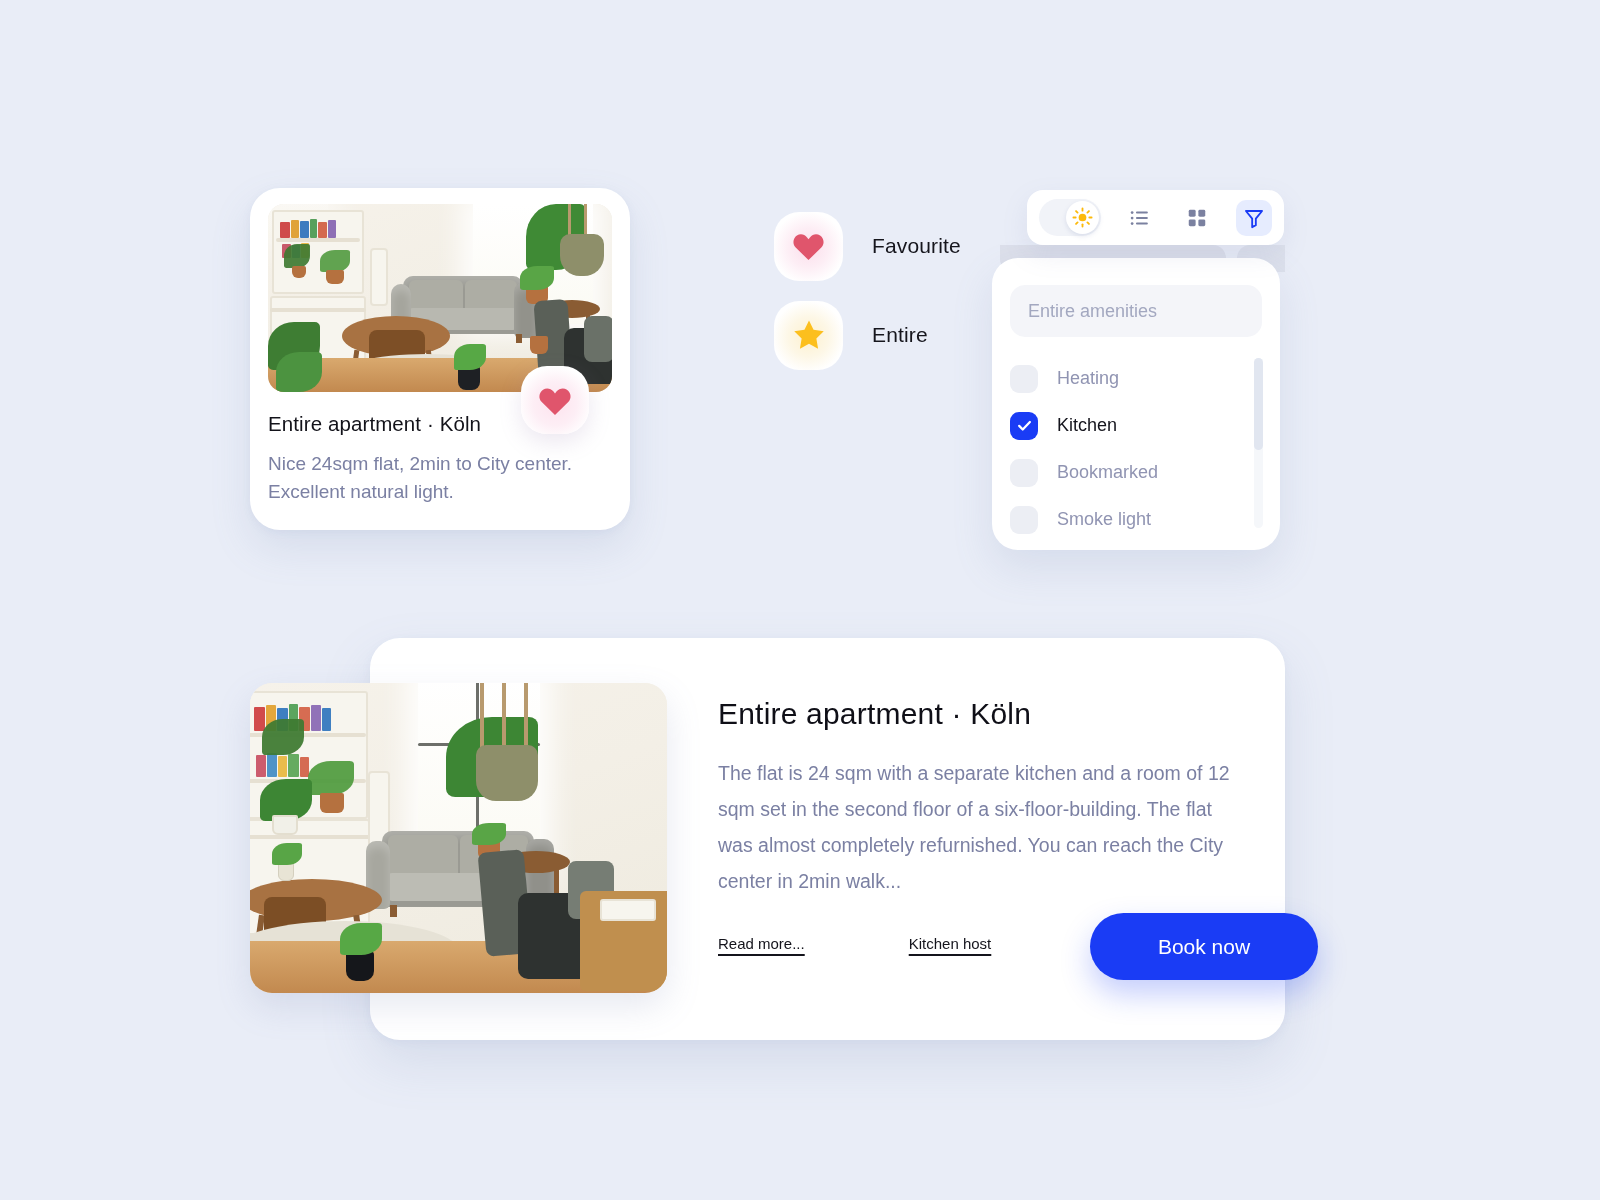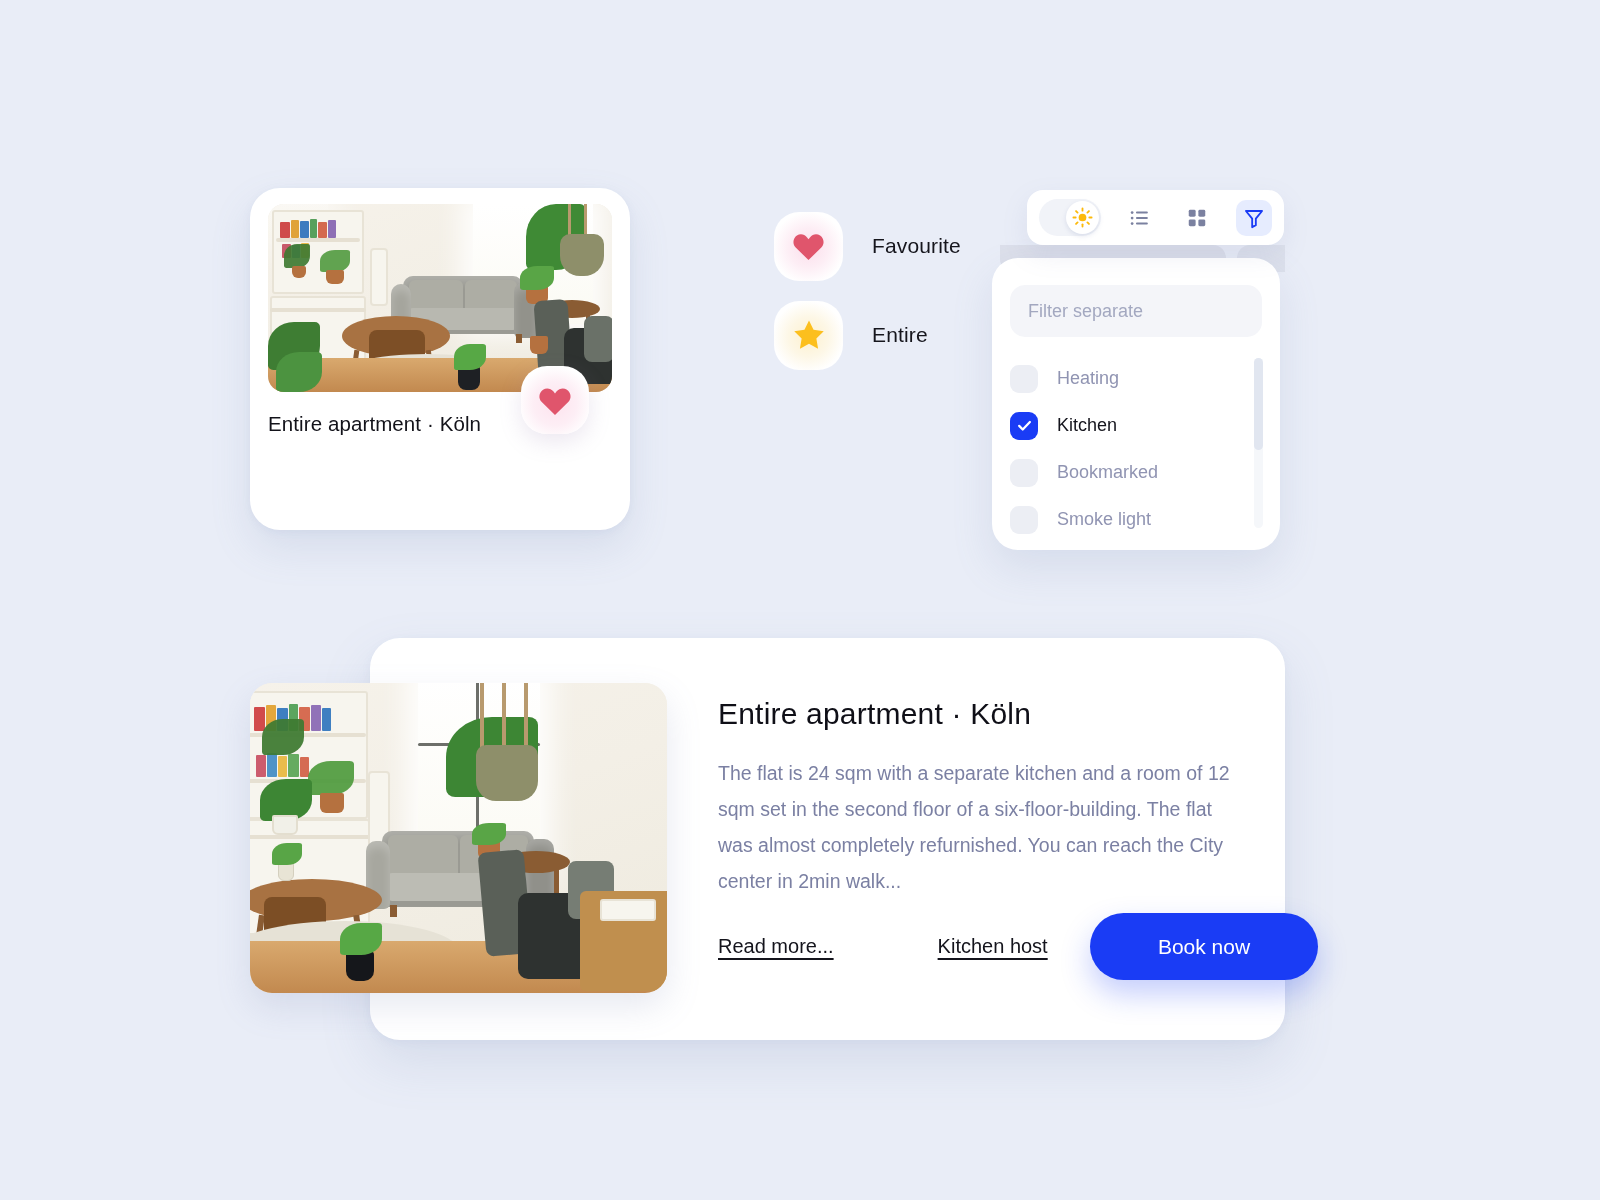--- a/index.html
+++ b/index.html
@@ -154,21 +154,21 @@
   }
   .detail-desc {
     margin-top: 24px; font-size: 19.5px; line-height: 1.85;
     color: #7b80a3; width: 512px;
   }
   .detail-actions {
     position: absolute; left: 718px; top: 935px;
     display: flex; align-items: center;
   }
   .link-action {
-    font-size: 20px; color: #14141c;
+    font-size: 15px; color: #14141c;
     text-decoration: underline; text-underline-offset: 5px;
     text-decoration-thickness: 1.6px; white-space: nowrap;
     cursor: pointer;
   }
   .link-gap { width: 104px; }
   .book-btn {
     position: absolute; left: 1090px; top: 913px;
     width: 228px; height: 67px; border-radius: 34px;
     background: #1a3cf5; color: #ffffff;
     display: flex; align-items: center; justify-content: center;
@@ -289,20 +289,21 @@
 
         <div class="dark-sofa" style="left:268px;top:96px;width:34px;height:74px;transform:rotate(-4deg);"></div>
         <div class="chair-dark" style="left:296px;top:124px;width:56px;height:56px;"></div>
         <div class="dark-sofa" style="left:316px;top:112px;width:30px;height:46px;background:#6a7168;"></div>
         <div class="pot" style="left:262px;top:132px;width:18px;height:18px;"></div>
       </div>
     </div>
 
     <div class="property-card-text">
       <div class="pc-title">Entire apartment · Köln</div>
+      <div class="pc-desc">Nice 24sqm flat, 2min to City center. Excellent natural light.</div>
     </div>
 
     <div class="fav-badge">
       <svg width="34" height="31" viewBox="0 0 24 22">
         <path d="M12 21.3 2.6 12.1C.1 9.6.5 5.3 3.5 3.3c2.4-1.6 5.6-1 7.3 1.2l1.2 1.5 1.2-1.5c1.7-2.2 4.9-2.8 7.3-1.2 3 2 3.4 6.3.9 8.8L12 21.3z" fill="#e0556c"></path>
       </svg>
     </div>
   </div>
 
   <div class="icon-list">
@@ -381,21 +382,21 @@
 
     <div class="tb-btn active">
       <svg width="22" height="22" viewBox="0 0 24 24">
         <path d="M3.2 4.4h17.6L14 12.6v7.2l-4 2.2v-9.4L3.2 4.4z" fill="none" stroke="#1a3cf5" stroke-width="2" stroke-linejoin="round"></path>
       </svg>
     </div>
   </div>
 
   <div class="filter-panel">
     <div class="filter-search">
-      <span class="filter-search-ph">Filter separate</span>
+      <span class="filter-search-ph">Entire amenities</span>
     </div>
 
     <div class="amenity-list">
       <div class="amenity-row">
         <div class="checkbox"></div>
         <div class="amenity-label">Heating</div>
       </div>
 
       <div class="amenity-row checked">
         <div class="checkbox checked">

